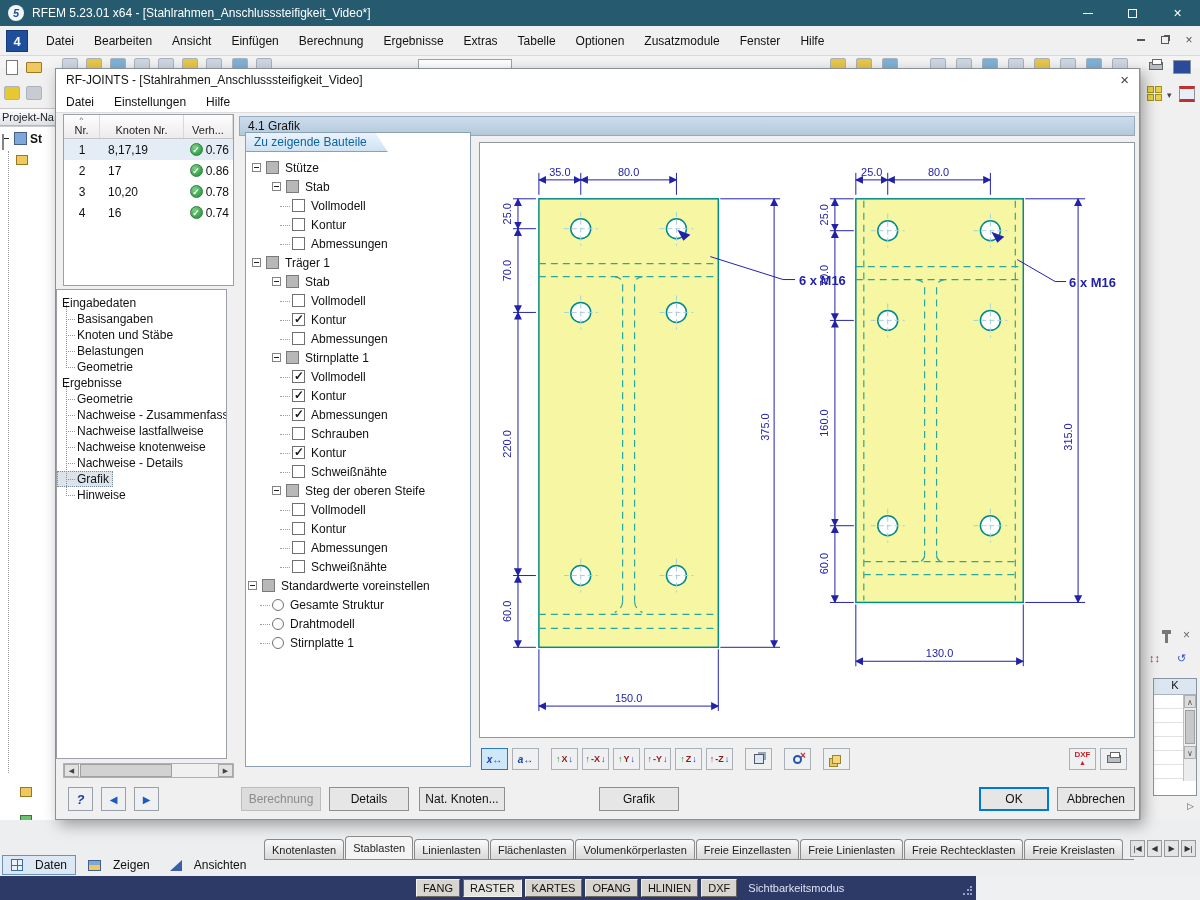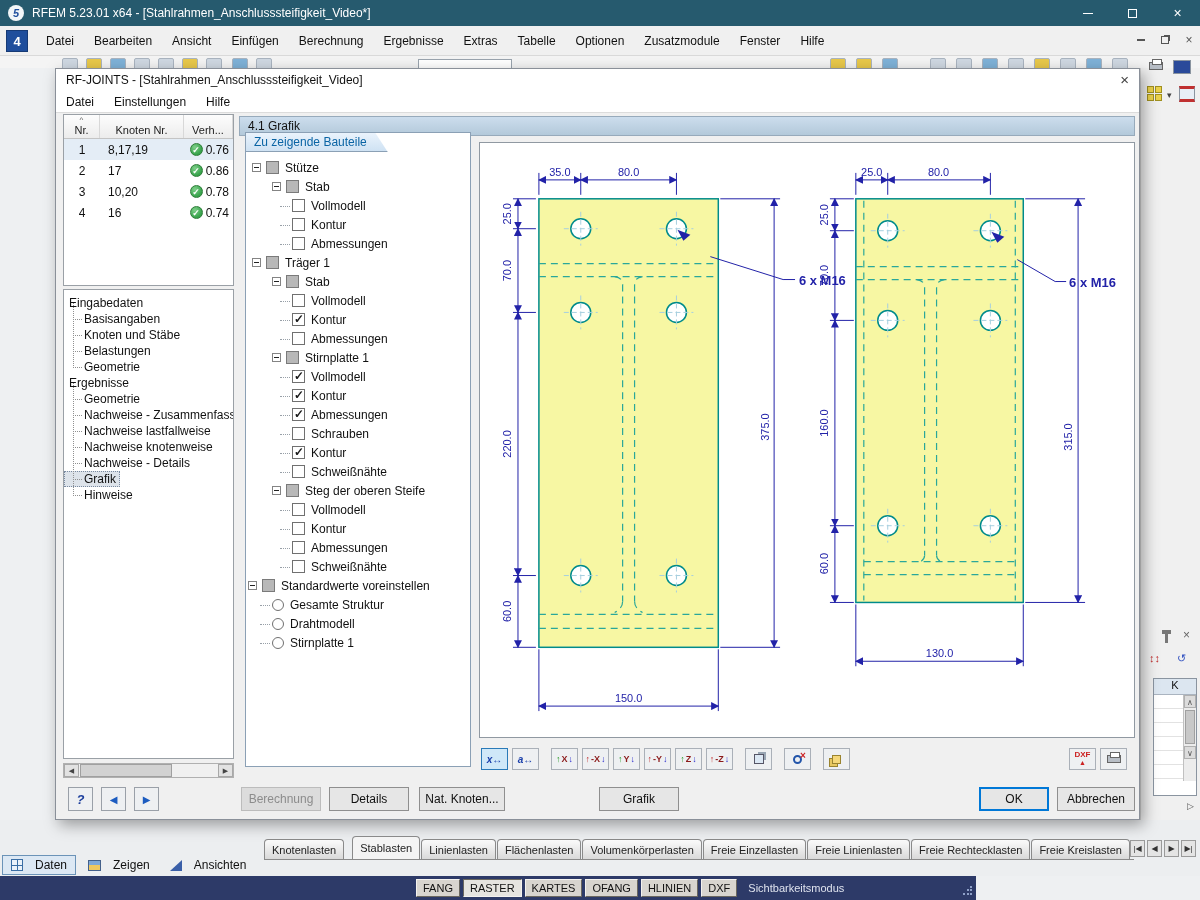--- a/index.html
+++ b/index.html
@@ -63,21 +63,21 @@
   .kscroll .arr { height:13px; font-size:8px; color:#555; text-align:center; line-height:13px; background:#dcdcdc; border:1px solid #b0b0b0; }
   .kthumb { margin:2px 1px; height:34px; background:#c8c8c8; border:1px solid #a0a0a0; }
   .kmore { position:absolute; right:2px; bottom:-16px; font-size:9px; color:#555; }
 
   
   .bottom-area { position:absolute; left:0; top:820px; width:1200px; height:56px; background:#eceef0; }
   .tabs-bar { position:absolute; left:264px; top:16px; right:66px; height:24px; border-bottom:1px solid #8a8a8a; display:flex; align-items:flex-end; }
   .load-tab { height:20px; padding:0 7px; font-size:11px; color:#222; background:linear-gradient(#fbfbfb,#d9d9d9);
               border:1px solid #8a8a8a; border-bottom:none; border-radius:4px 4px 0 0; margin-right:1px;
               display:flex; align-items:center; white-space:nowrap; }
-  .load-tab.active { background:#f4f4f4; height:23px; z-index:2;margin-left:7px; }
+  .load-tab.active { background:#f4f4f4; height:23px; z-index:2; }
   .tab-nav { position:absolute; right:4px; top:20px; display:flex; gap:2px; }
   .tab-nav span { width:15px; height:17px; background:#e4e4e4; border:1px solid #9a9a9a; font-size:8px; color:#333;
                   display:flex; align-items:center; justify-content:center; }
   .view-tabs { position:absolute; left:0px; top:34px; height:22px; display:flex; align-items:center; gap:4px; padding-left:2px; }
   .vtab { height:20px; display:flex; align-items:center; gap:12px; padding:0 8px; font-size:12px; color:#111; }
   .vtab.active { background:#dce8f4; border:1px solid #6b93b8; }
   .ico-daten { width:12px; height:12px; border:1px solid #3a6ea5; position:relative; background:#eaf2fa; }
   .ico-daten::before { content:""; position:absolute; left:0; top:5px; width:10px; height:1px; background:#3a6ea5; }
   .ico-daten::after { content:""; position:absolute; left:5px; top:0; width:1px; height:10px; background:#3a6ea5; }
   .ico-zeigen { width:13px; height:11px; background:linear-gradient(#7fa8d8 40%,#f0c860 40%); border:1px solid #44608a; }
@@ -111,21 +111,21 @@
                   justify-content:center; padding-bottom:2px; position:relative; }
   .sort-caret { position:absolute; top:0px; left:50%; transform:translateX(-50%); font-size:8px; color:#555; }
   .res-row { display:flex; height:21px; align-items:center; font-size:12px; color:#111; }
   .res-row.sel { background:#e4edf6; }
   .res-row .c0 { text-align:center; }
   .res-row .c1 { padding-left:8px; }
   .res-row .c2 { display:flex; align-items:center; justify-content:flex-end; padding-right:4px; gap:3px; }
   .okcheck { width:13px; height:13px; border-radius:50%; background:radial-gradient(circle at 35% 30%, #7fd08a, #36a24a 70%);
              border:1px solid #2e7d38; color:#fff; font-size:9px; font-weight:bold; text-align:center; line-height:13px; }
 
-  .navbox { position:absolute; left:7px; top:176px; width:171px; height:470px; background:#fff; border:1px solid #9aa0a6;
+  .navbox { position:absolute; left:0; top:176px; width:171px; height:470px; background:#fff; border:1px solid #9aa0a6;
             padding-top:5px; overflow:hidden; }
   .nav-group { height:16px; line-height:16px; padding-left:5px; font-size:12px; color:#111; white-space:nowrap; }
   .nav-item { height:16px; line-height:16px; padding-left:20px; font-size:12px; color:#111; position:relative; white-space:nowrap; }
   .nav-item::before { content:""; position:absolute; left:9px; top:-8px; width:8px; height:16px;
                       border-left:1px dotted #909090; border-bottom:1px dotted #909090; }
   .nav-item.sel { background:#dde3ea; outline:1px dotted #7a8aa0; outline-offset:-1px; width:max-content; padding-right:4px; }
 
   .hscroll { position:absolute; left:7px; top:650px; width:171px; height:15px; background:#f0f0f0; border:1px solid #b0b0b0;
              display:flex; align-items:center; }
   .hs-arr { width:15px; height:13px; background:#e2e2e2; border:1px solid #a8a8a8; font-size:7px; color:#444;
@@ -250,20 +250,36 @@
       <div class="sliver-ico" style="left: 930px; background: rgb(207, 216, 226);"></div>
       <div class="sliver-ico" style="left: 956px; background: rgb(207, 216, 226);"></div>
       <div class="sliver-ico" style="left: 982px; background: rgb(127, 178, 216);"></div>
       <div class="sliver-ico" style="left: 1008px; background: rgb(207, 216, 226);"></div>
       <div class="sliver-ico" style="left: 1034px; background: rgb(232, 200, 74);"></div>
       <div class="sliver-ico" style="left: 1060px; background: rgb(207, 216, 226);"></div>
       <div class="sliver-ico" style="left: 1086px; background: rgb(127, 178, 216);"></div>
       <div class="sliver-ico" style="left: 1112px; background: rgb(207, 216, 226);"></div>
     </div>
 
+  <div class="left-strip">
+    <div class="page-ico" style="left:6px; top:-8px;"></div>
+    <div class="folder-ico" style="left:26px; top:-6px;"></div>
+    <div class="sliver-ico" style="left:4px; top:18px; background:#e6c832;"></div>
+    <div class="sliver-ico" style="left:26px; top:18px; background:#c8ccd2;"></div>
+    <div class="ls-proj">Projekt-Na</div>
+    <div class="ls-tree">
+      <span class="expander ls-exp"></span>
+      <span class="ls-node-ico"></span>
+      <span class="ls-root">St</span>
+      <div class="ls-dotline"></div>
+      <div class="ls-frag" style="left:16px; top:28px;"></div>
+      <div class="ls-frag" style="left:20px; top:660px;"></div>
+      <div class="ls-frag green" style="left:20px; top:688px;"></div>
+    </div>
+  </div>
 
   <div class="right-strip">
     <div class="printer" style="position:absolute; left:8px; top:-6px;"></div>
     <div class="rs-ico" style="left:32px; top:-8px; width:18px; height:14px; background:#2a4a9a;"></div>
     <div class="grid4" style="left:6px; top:18px;">
       <i style="left:0; top:0;"></i>
         <i style="left:8px; top:0;"></i>
         <i style="left:0; top:8px;"></i>
         <i style="left:8px; top:8px;"></i>
     </div>

